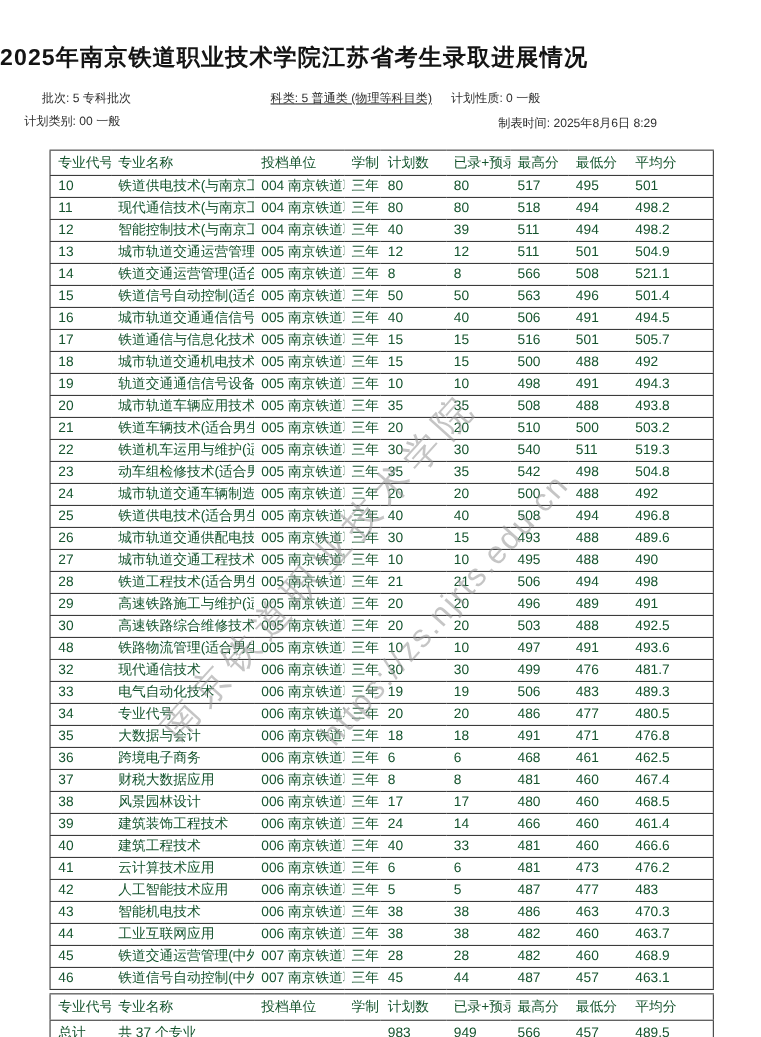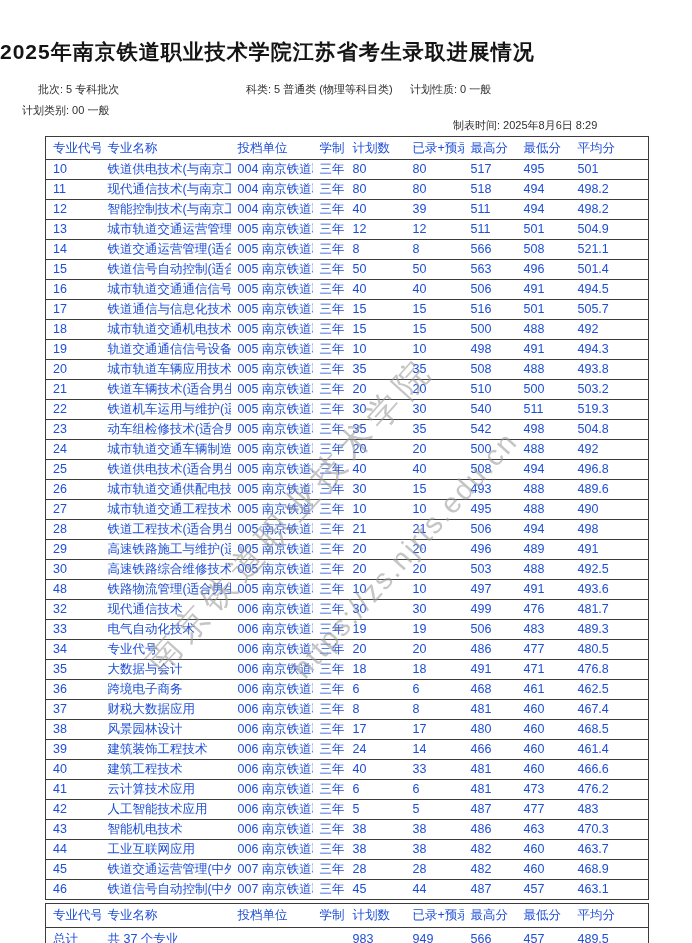--- a/index.html
+++ b/index.html
@@ -24,32 +24,32 @@
   }
   .meta {
     position: relative;
     height: 44px;
     margin-top: 14px;
     font-size: 11px;
     color: #2f2f2f;
   }
   .meta span { position: absolute; white-space: nowrap; }
   .meta .batch        { left: 38px;  top: 2px; }
-  .meta .subject      { left: 246px; top: 2px; }
+  .meta .subject      { left: 246px; top: 2px; text-decoration: underline; }
   .meta .plan-nature  { left: 410px; top: 2px; text-align: right; }
   .meta .plan-cat     { left: 22px;  top: 23px; }
-  .meta .report-time  { left: 453px; top: 38px; }
+  .meta .report-time  { left: 453px; top: 24px; }
 
   table.report {
     border-collapse: collapse;
     table-layout: fixed;
     width: 603px;
     margin-left: 45px;
     font-size: 12.5px;
-    color: #1d4ed8;
+    color: #14532d;
     border: 1px solid #3c3c3c;
   }
   table.report th, table.report td {
     border-top: 1px solid #3c3c3c;
     border-bottom: 1px solid #3c3c3c;
     font-weight: normal;
     text-align: left;
     white-space: nowrap;
     overflow: hidden;
     padding: 0 0 0 7px;

